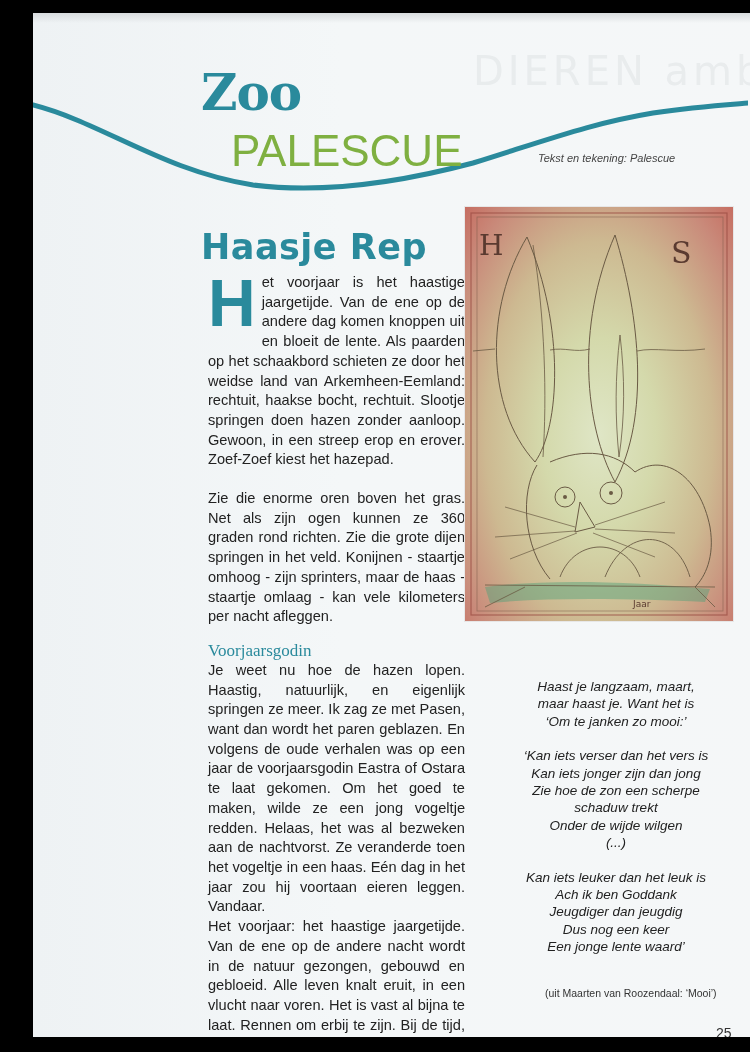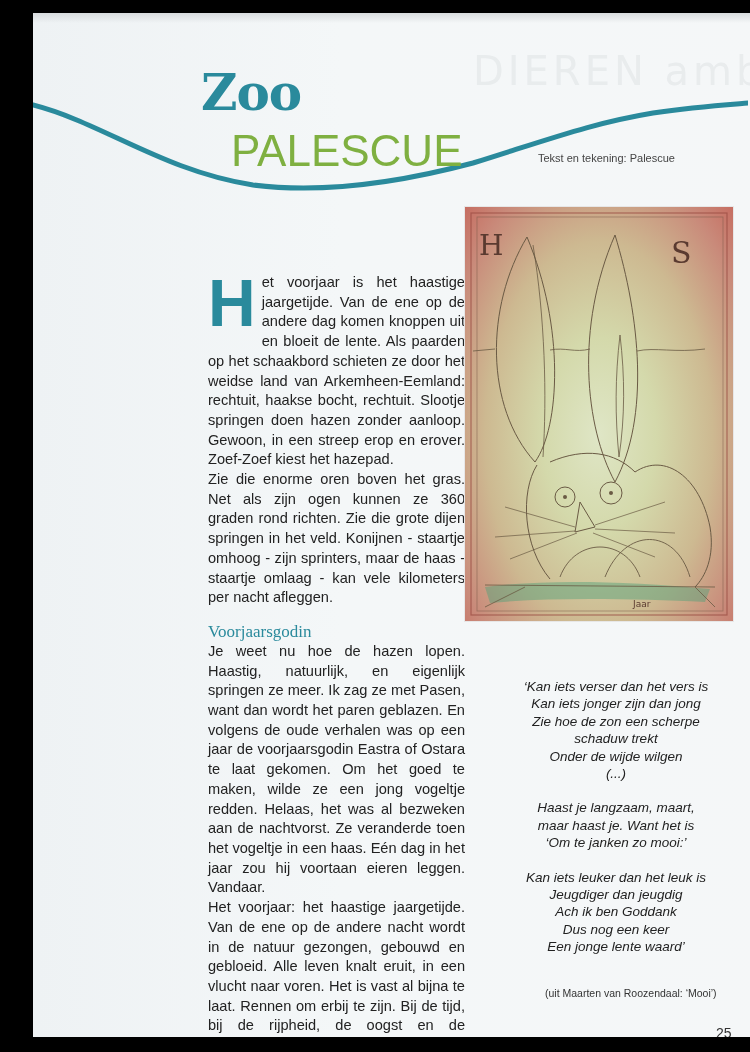--- a/index.html
+++ b/index.html
@@ -7,27 +7,27 @@
   .page { position: absolute; left: 33px; top: 13px; width: 726px; height: 1024px; background: linear-gradient(90deg, #eef2f4 0%, #f4f7f8 40%, #f5f7f8 100%); overflow: hidden; padding-left: 44px; }
   .page-shade { position: absolute; left: 0; top: 0; right: 0; height: 10px; background: linear-gradient(180deg, #d8dcde, rgba(245,247,248,0)); }
 
   .ghost { position: absolute; color: rgba(150,160,165,0.12); font-family: "DejaVu Sans", sans-serif; }
   .ghost-title { left: 440px; top: 38px; font-size: 40px; letter-spacing: 4px; line-height: 40px; white-space: nowrap; }
 
   .wave { position: absolute; left: 0; top: 70px; width: 715px; height: 110px; }
 
   .logo-zoo { position: absolute; left: 168px; top: 55px; font-family: "DejaVu Serif", serif; font-weight: bold; color: #2a8a9c; font-size: 50px; line-height: 50px; letter-spacing: -1px; }
   .logo-palescue { position: absolute; left: 198px; top: 100px; font-family: "Liberation Sans", sans-serif; color: #7fb041; font-size: 44px; line-height: 44px; letter-spacing: 0px; margin-top: 16px; }
-  .credit { position: absolute; left: 505px; top: 139px; font-family: "Liberation Sans", sans-serif; font-size: 11px; color: #444; }
+  .credit { position: absolute; left: 505px; top: 139px; font-family: "Liberation Sans", sans-serif; font-size: 11px; color: #444; font-style: italic; }
 
   .headline { position: absolute; left: 168px; top: 214px; font-family: "DejaVu Sans", sans-serif; font-weight: bold; color: #2a8a9c; font-size: 35px; line-height: 40px; letter-spacing: 0.5px; }
 
   .body-col { position: absolute; left: 175px; top: 260px; width: 257px; font-family: "Liberation Sans", sans-serif; font-size: 14.6px; line-height: 19.7px; color: #222; text-align: justify; }
   .body-col p { margin: 0; }
-  .body-col p + p { }
+  .body-col p + p { margin-top: 19px; }
   .dropcap { float: left; font-family: "Liberation Sans", sans-serif; color: #2a8a9c; font-weight: bold; font-size: 66px; line-height: 52px; margin: 4px 6px 0 0; height: 58px; }
   .subhead { margin-top: 14px !important; font-family: Liberation Serif, serif; color: #2a8a9c; font-size: 17px; line-height: 20px; }
   .after-sub { margin-top: 0 !important; }
   .nosp { margin-top: 0 !important; }
 
   .art { position: absolute; left: 432px; top: 194px; width: 268px; height: 414px; background: radial-gradient(ellipse at 50% 55%, #dfe6c6 0%, #d4d9ab 30%, #cdb991 60%, #c98a7a 85%, #c66e62 100%); box-shadow: 0 0 0 1px #e7e7e7; }
   .art svg { position: absolute; left: 0; top: 0; width: 268px; height: 414px; }
 
   .poem { position: absolute; left: 448px; top: 665px; width: 270px; text-align: center; font-family: "Liberation Sans", sans-serif; font-style: italic; font-size: 13.5px; line-height: 17.4px; color: #222; }
   .poem .stanza + .stanza { margin-top: 17px; }
@@ -44,20 +44,21 @@
   <div class="ghost ghost-title">DIEREN ambulance</div>
 
   <svg class="wave" viewBox="0 0 715 110" preserveAspectRatio="none">
     <path d="M0,22 C70,40 130,88 220,102 C300,112 380,96 440,80 C520,55 560,40 620,30 C660,24 690,22 715,20" fill="none" stroke="#2a8a9c" stroke-width="5" stroke-linecap="round"></path>
   </svg>
 
   <div class="logo-zoo">Zoo</div>
   <div class="logo-palescue">PALESCUE</div>
   <div class="credit">Tekst en tekening: Palescue</div>
 
+  <div class="headline">Haasje Rep</div>
 
   <div class="body-col">
     <p>
       <span class="dropcap">H</span><span>et voorjaar is het haastige jaargetijde. Van de ene op de andere dag komen knoppen uit en bloeit de lente. Als paarden op het schaakbord schieten ze door het weidse land van Arkemheen-Eemland: rechtuit, haakse bocht, rechtuit. Slootje springen doen hazen zonder aanloop. Gewoon, in een streep erop en erover. Zoef-Zoef kiest het hazepad.</span>
     </p>
     <p>Zie die enorme oren boven het gras. Net als zijn ogen kunnen ze 360 graden rond richten. Zie die grote dijen springen in het veld. Konijnen - staartje omhoog - zijn sprinters, maar de haas - staartje omlaag - kan vele kilometers per nacht afleggen.</p>
     <p class="subhead">Voorjaarsgodin</p>
     <p class="after-sub">Je weet nu hoe de hazen lopen. Haastig, natuurlijk, en eigenlijk springen ze meer. Ik zag ze met Pasen, want dan wordt het paren geblazen. En volgens de oude verhalen was op een jaar de voorjaarsgodin Eastra of Ostara te laat gekomen. Om het goed te maken, wilde ze een jong vogeltje redden. Helaas, het was al bezweken aan de nachtvorst. Ze veranderde toen het vogeltje in een haas. Eén dag in het jaar zou hij voortaan eieren leggen. Vandaar.</p>
     <p class="nosp">Het voorjaar: het haastige jaargetijde. Van de ene op de andere nacht wordt in de natuur gezongen, gebouwd en gebloeid. Alle leven knalt eruit, in een vlucht naar voren. Het is vast al bijna te laat. Rennen om erbij te zijn. Bij de tijd, bij de rijpheid, de oogst en de onvermijdelijke dood.</p>
   </div>
@@ -82,36 +83,36 @@
       <path d="M110,320 L40,300 M110,324 L30,330 M112,326 L45,352 M130,318 L200,295 M130,322 L210,326 M128,326 L190,350" fill="none" stroke="#6a5a44" stroke-width="0.7"></path>
       <path d="M95,370 C110,330 160,330 175,370 M140,370 C160,320 210,320 225,370" fill="none" stroke="#6a5a44" stroke-width="0.9"></path>
       <path d="M20,380 C80,372 160,374 245,382 L240,395 C170,392 90,390 25,396 Z" fill="#4da07a" opacity="0.45"></path>
       <path d="M20,378 L250,380 M20,400 L60,380 M250,400 L230,380" fill="none" stroke="#6a5a44" stroke-width="0.8"></path>
       <text x="168" y="400" font-family="DejaVu Sans, sans-serif" font-size="9" fill="#5a3a30">Jaar</text>
     </svg>
   </div>
 
   <div class="poem">
     <div class="stanza">
+      <span class="line">Haast je langzaam, maart,</span>
+      <span class="line">maar haast je. Want het is</span>
+      <span class="line">‘Om te janken zo mooi:’</span>
+    </div>
+    <div class="stanza">
       <span class="line">‘Kan iets verser dan het vers is</span>
       <span class="line">Kan iets jonger zijn dan jong</span>
       <span class="line">Zie hoe de zon een scherpe</span>
       <span class="line">schaduw trekt</span>
       <span class="line">Onder de wijde wilgen</span>
       <span class="line">(...)</span>
     </div>
     <div class="stanza">
-      <span class="line">Haast je langzaam, maart,</span>
-      <span class="line">maar haast je. Want het is</span>
-      <span class="line">‘Om te janken zo mooi:’</span>
-    </div>
-    <div class="stanza">
       <span class="line">Kan iets leuker dan het leuk is</span>
+      <span class="line">Ach ik ben Goddank</span>
       <span class="line">Jeugdiger dan jeugdig</span>
-      <span class="line">Ach ik ben Goddank</span>
       <span class="line">Dus nog een keer</span>
       <span class="line">Een jonge lente waard’</span>
     </div>
   </div>
   <div class="source">(uit Maarten van Roozendaal: ‘Mooi’)</div>
 
   <div class="page-number">25</div>
 </div>
 
 </body></html>

